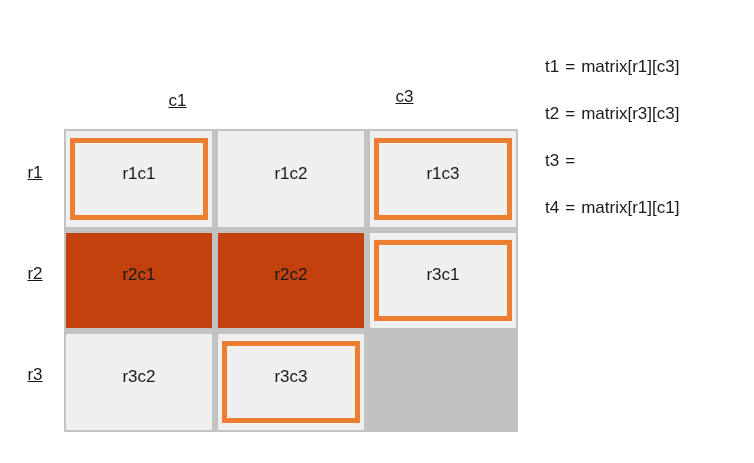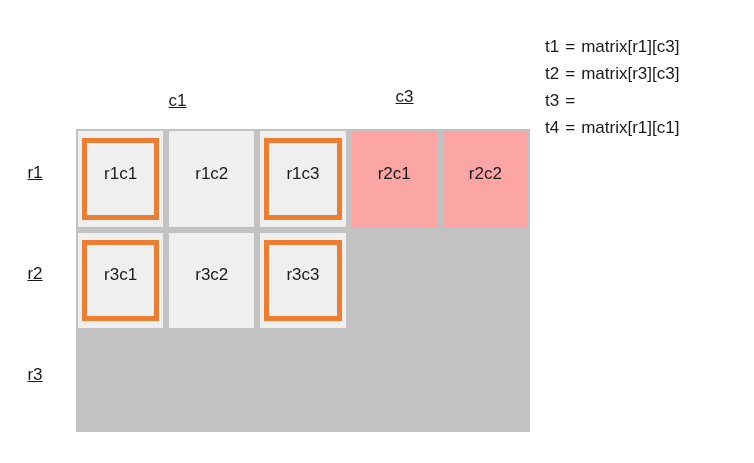--- a/index.html
+++ b/index.html
@@ -52,44 +52,44 @@
     align-items: center;
     justify-content: center;
     font-size: 17px;
     padding-bottom: 14px;
     box-sizing: border-box;
     text-decoration: underline;
   }
   
   .matrix {
     position: absolute;
-    left: 76px;
+    left: 64px;
     top: 129px;
     width: 454px;
     height: 303px;
     background: #c2c2c2;
     display: grid;
-    grid-template-columns: 1fr 1fr 1fr 1fr 1fr;
+    grid-template-columns: 1fr 1fr 1fr;
     grid-template-rows: 1fr 1fr 1fr;
     gap: 6px;
     padding: 2px;
     box-sizing: border-box;
   }
   .cell {
     position: relative;
     background: #efefef;
     display: flex;
     align-items: center;
     justify-content: center;
     font-size: 17px;
     padding-bottom: 10px;
     box-sizing: border-box;
   }
   .cell.band {
-    background: #fca5a5;
+    background: #c2410c;
   }
   .hl {
     position: absolute;
     left: 4px;
     right: 4px;
     top: 7px;
     bottom: 7px;
     border: 5px solid #ed7d31;
     pointer-events: none;
   }
@@ -98,20 +98,21 @@
     position: absolute;
     left: 545px;
     top: 33px;
     font-size: 17px;
   }
   .assign-line {
     height: 27px;
     display: flex;
     align-items: center;
     white-space: nowrap;
+    margin-top: 20px;
   }
   .op {
     margin: 0 6px;
   }
 </style>
 </head>
 <body>
 
 <div class="stage">
 

